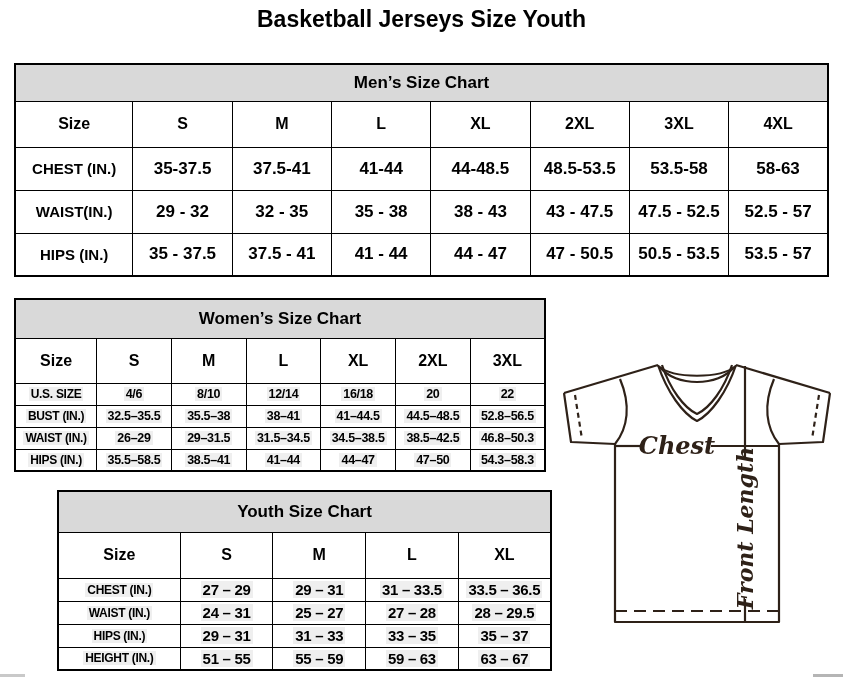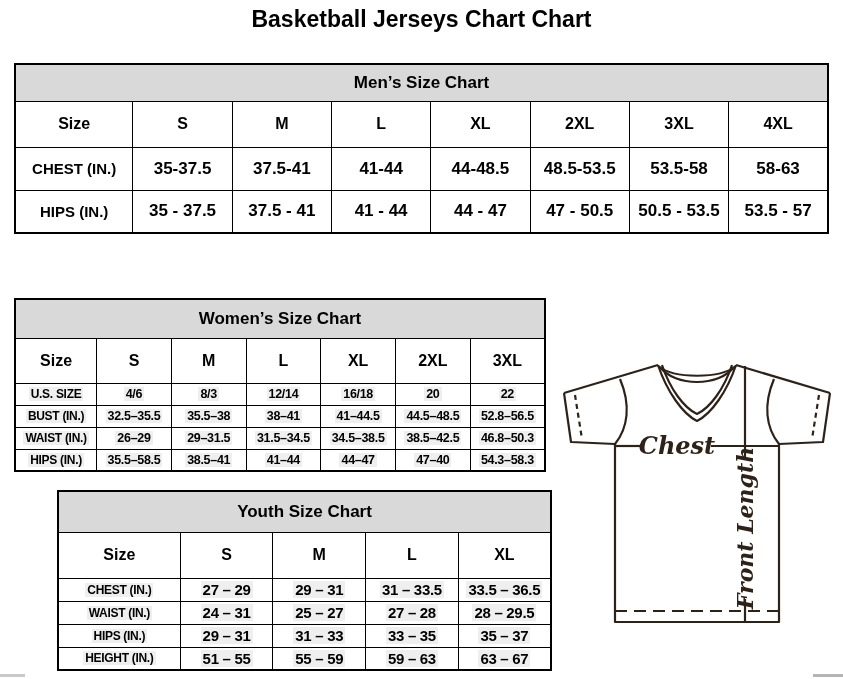--- a/index.html
+++ b/index.html
@@ -75,21 +75,21 @@
     font-family: "DejaVu Serif", serif;
     font-style: italic; font-weight: bold;
   }
   .scroll-frag { position: absolute; height: 3px; }
   .scroll-frag.left  { left: 0;     top: 674px; width: 25px; background: #c9c9c9; }
   .scroll-frag.right { left: 813px; top: 674px; width: 30px; background: #b5b5b5; }
 </style>
 </head>
 <body>
 
-<div class="page-title">Basketball Jerseys Chart Chart</div>
+<div class="page-title">Basketball Jerseys Size Youth</div>
 
 <table class="tbl mens">
   <colgroup>
     <col style="width:14.5%">
       <col style="width:12.214%">
       <col style="width:12.214%">
       <col style="width:12.214%">
       <col style="width:12.214%">
       <col style="width:12.214%">
       <col style="width:12.214%">
@@ -113,20 +113,30 @@
     <td class="lbl">CHEST (IN.)</td>
     <td>35-37.5</td>
     <td>37.5-41</td>
     <td>41-44</td>
     <td>44-48.5</td>
     <td>48.5-53.5</td>
     <td>53.5-58</td>
     <td>58-63</td>
   </tr>
   <tr class="r">
+    <td class="lbl">WAIST(IN.)</td>
+    <td>29 - 32</td>
+    <td>32 - 35</td>
+    <td>35 - 38</td>
+    <td>38 - 43</td>
+    <td>43 - 47.5</td>
+    <td>47.5 - 52.5</td>
+    <td>52.5 - 57</td>
+  </tr>
+  <tr class="r">
     <td class="lbl">HIPS (IN.)</td>
     <td>35 - 37.5</td>
     <td>37.5 - 41</td>
     <td>41 - 44</td>
     <td>44 - 47</td>
     <td>47 - 50.5</td>
     <td>50.5 - 53.5</td>
     <td>53.5 - 57</td>
   </tr>
 </tbody>
@@ -151,21 +161,21 @@
     <td>S</td>
     <td>M</td>
     <td>L</td>
     <td>XL</td>
     <td>2XL</td>
     <td>3XL</td>
   </tr>
   <tr class="r">
     <td class="lbl"><span class="hl">U.S. SIZE</span></td>
     <td><span class="hl">4/6</span></td>
-    <td><span class="hl">8/3</span></td>
+    <td><span class="hl">8/10</span></td>
     <td><span class="hl">12/14</span></td>
     <td><span class="hl">16/18</span></td>
     <td><span class="hl">20</span></td>
     <td><span class="hl">22</span></td>
   </tr>
   <tr class="r">
     <td class="lbl"><span class="hl">BUST (IN.)</span></td>
     <td><span class="hl">32.5–35.5</span></td>
     <td><span class="hl">35.5–38</span></td>
     <td><span class="hl">38–41</span></td>
@@ -181,21 +191,21 @@
     <td><span class="hl">34.5–38.5</span></td>
     <td><span class="hl">38.5–42.5</span></td>
     <td><span class="hl">46.8–50.3</span></td>
   </tr>
   <tr class="r">
     <td class="lbl"><span class="hl">HIPS (IN.)</span></td>
     <td><span class="hl">35.5–58.5</span></td>
     <td><span class="hl">38.5–41</span></td>
     <td><span class="hl">41–44</span></td>
     <td><span class="hl">44–47</span></td>
-    <td><span class="hl">47–40</span></td>
+    <td><span class="hl">47–50</span></td>
     <td><span class="hl">54.3–58.3</span></td>
   </tr>
 </tbody>
   </table>
 
 <table class="tbl youth">
   <colgroup>
     <col style="width:24.8%">
       <col style="width:18.8%">
       <col style="width:18.8%">

